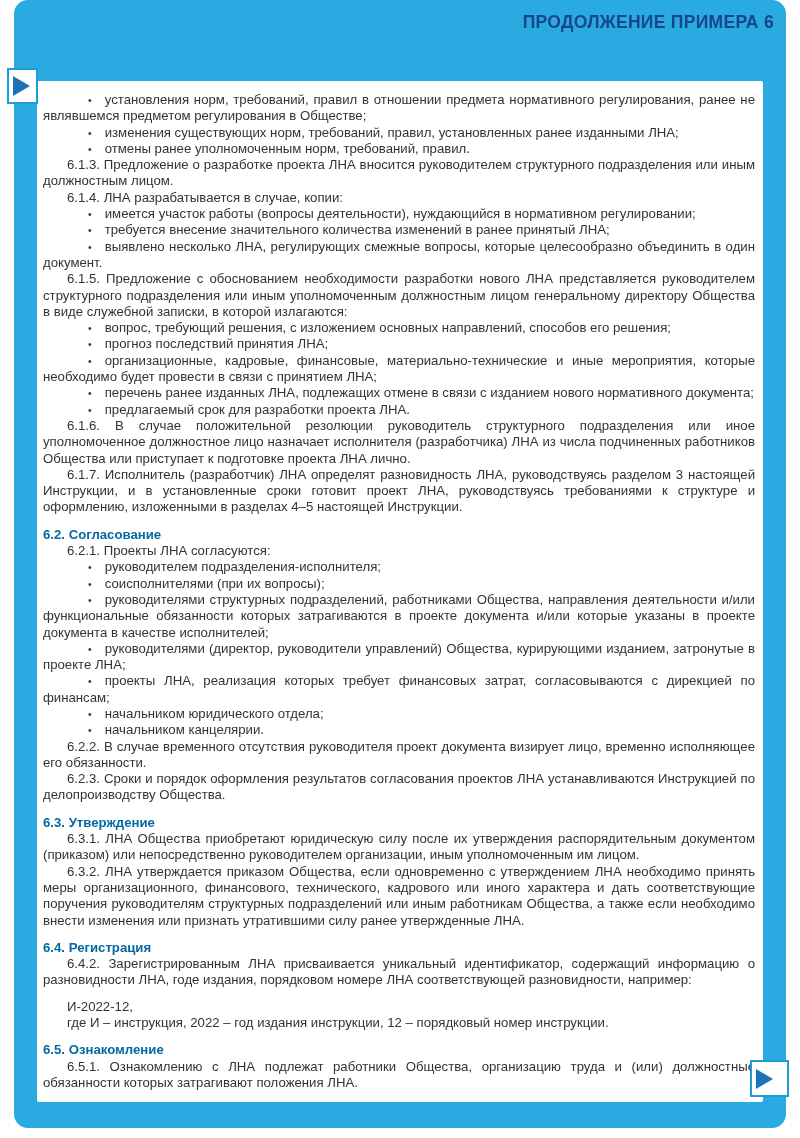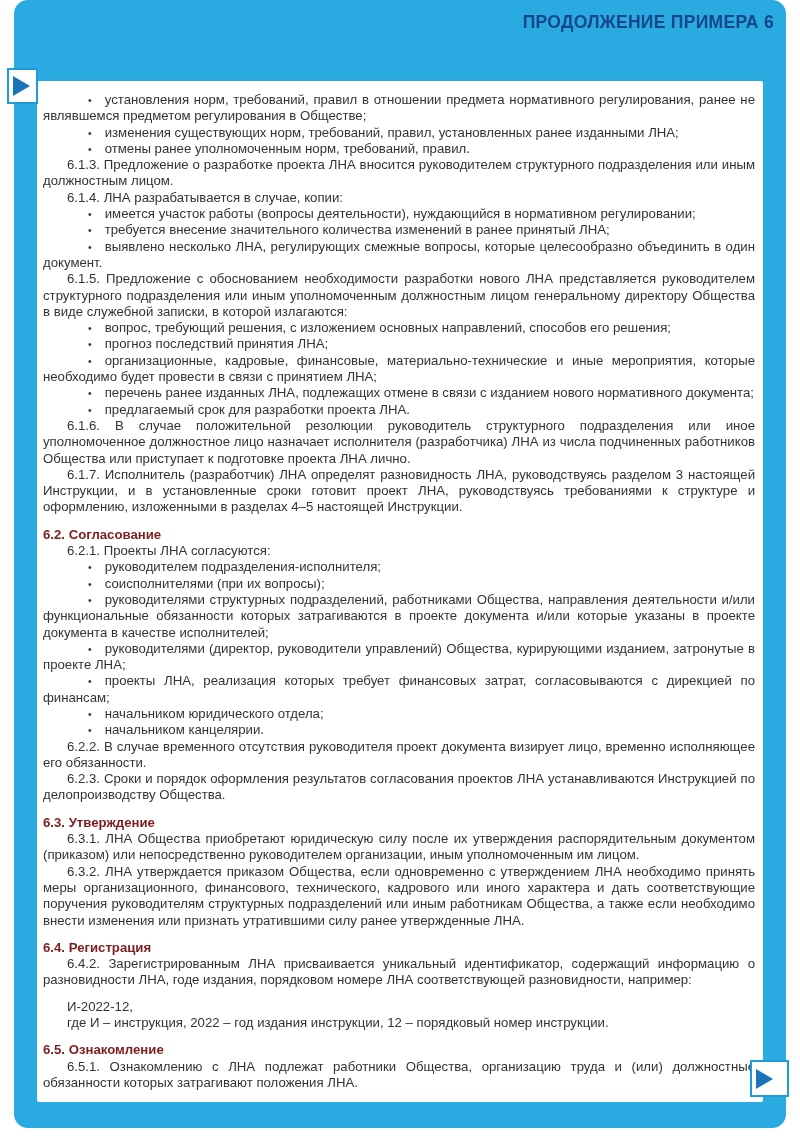--- a/index.html
+++ b/index.html
@@ -26,21 +26,21 @@
     padding:11px 8px 0 6px;
     font-size:13.2px; line-height:16.3px; color:#333333;
     text-align:justify;
   }
   .content p{ margin:0; }
   .content .para{ text-indent:24px; }
   .content .bullet-item{ text-indent:45px; }
   .content .bullet-item::before{
     content:"•"; font-size:0.8em; margin-right:13px; color:#333333;
   }
-  .content .heading{ font-weight:bold; color:#7f1d1d; margin-top:11px; }
+  .content .heading{ font-weight:bold; color:#0369a1; margin-top:11px; }
   .content .example{ margin:10px 0 9px 0; }
   .content .example p{ padding-left:24px; text-indent:0; }
 
   .marker{
     position:absolute; background:#ffffff; border:2.5px solid #1E9CD7;
     display:flex; align-items:center; justify-content:flex-start;
     padding-left:4px;
   }
   .marker-left{ left:7px; top:68px; width:31px; height:36px; }
   .marker-right{ left:750px; top:1060px; width:39px; height:37px; }

